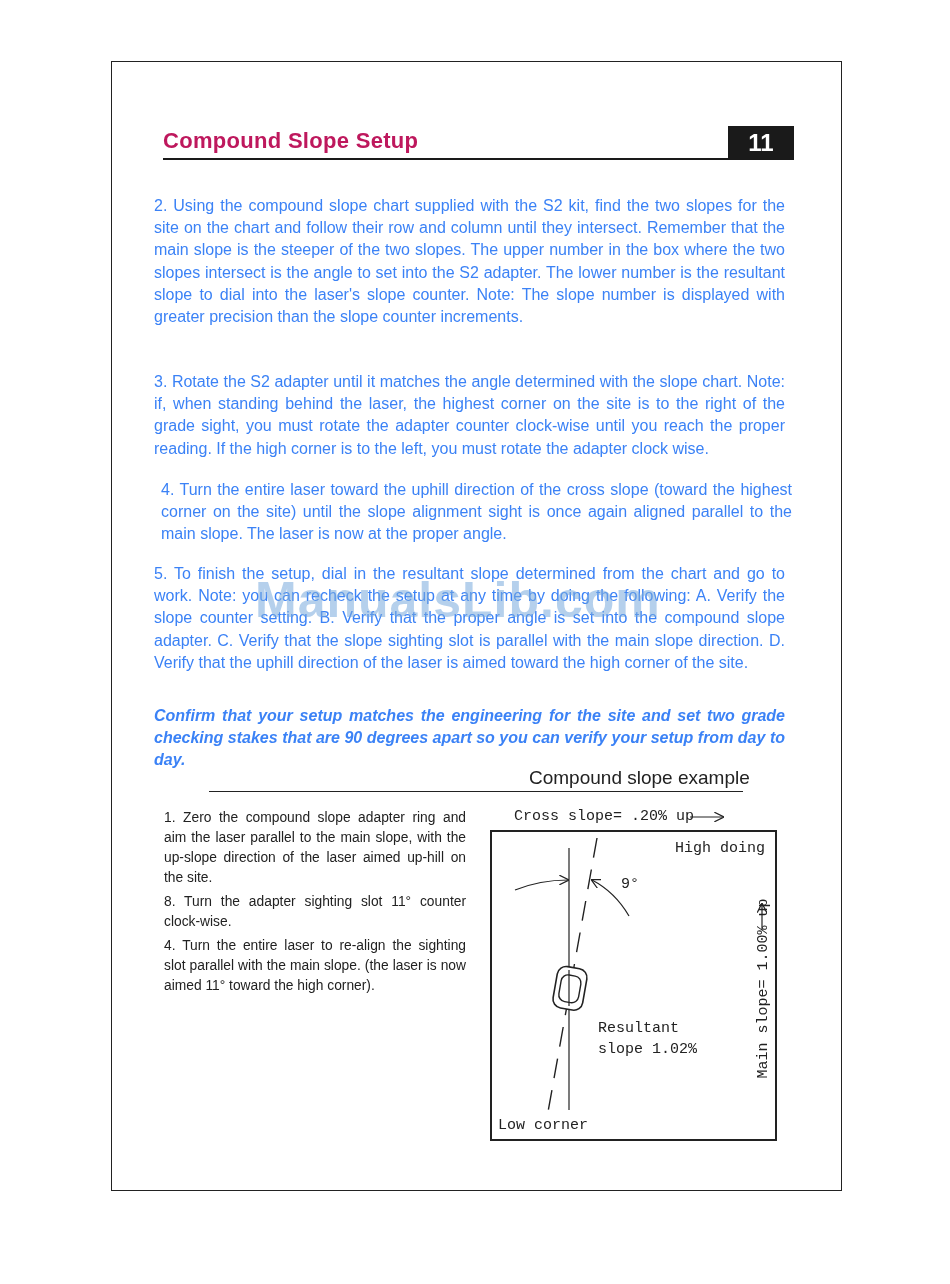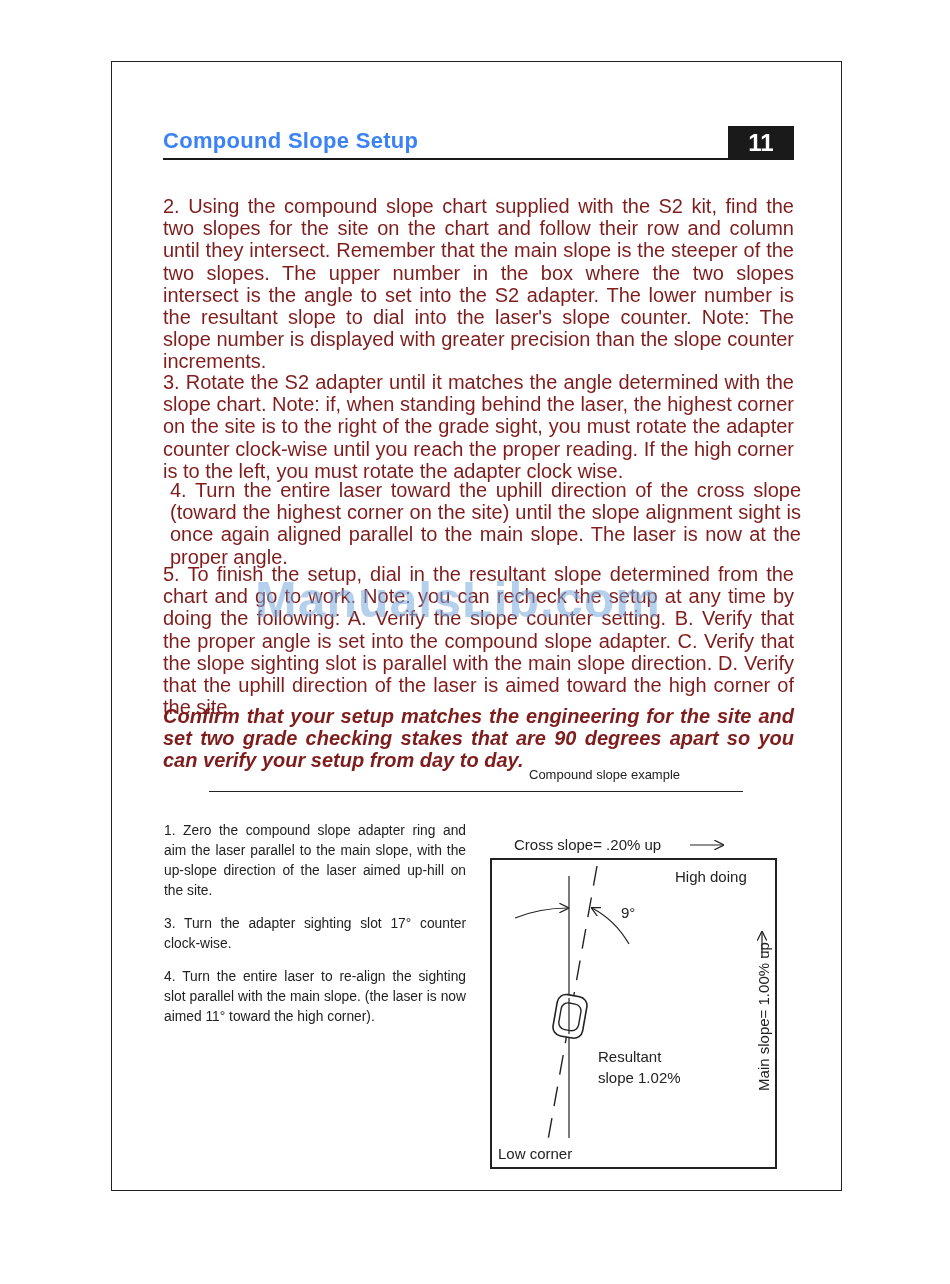--- a/index.html
+++ b/index.html
@@ -2,47 +2,47 @@
 <html><head>
 <meta charset="utf-8">
 <style>
   html, body { margin: 0; padding: 0; background: #ffffff; }
   body { width: 950px; height: 1284px; position: relative; overflow: hidden;
          font-family: "Liberation Sans", sans-serif; color: #1a1a1a; }
   .page-border { position: absolute; left: 111px; top: 61px; width: 731px; height: 1130px;
                  border: 1px solid #222; box-sizing: border-box; }
   .header { position: absolute; left: 163px; top: 126px; width: 631px; height: 34px; }
   .title { position: absolute; left: 0; top: 2px; font-weight: bold; font-size: 22px;
-           letter-spacing: 0.3px; color: #3b82f6; }
+           letter-spacing: 0.3px; color: #be185d; }
   .page-num { position: absolute; right: 0; top: 0; width: 66px; height: 34px; background: #1a1a1a;
               color: #fff; font-weight: bold; font-size: 24px; text-align: center; line-height: 34px; }
   .header-rule { position: absolute; left: 0; top: 32px; width: 631px; height: 2px; background: #1a1a1a; }
 
-  .body-text { position: absolute; left: 163px; width: 631px; font-size: 20px; line-height: 22.2px;
-               text-align: justify; color: #7f1d1d; }
+  .body-text { position: absolute; left: 154px; width: 631px; font-size: 16px; line-height: 22.2px;
+               text-align: justify; color: #3b82f6; }
   .body-text p { margin: 0; }
   #p2 { top: 195px; }
   #p3 { top: 359px; margin-top: 12px; }
   #p4 { top: 479px; margin-left: 7px; }
   #p5 { top: 563px; }
   #pconfirm { top: 705px; font-weight: bold; font-style: italic; }
 
   .watermark { position: absolute; left: 255px; top: 556px; font-size: 50px; font-weight: bold;
                color: rgba(120,170,220,0.55); letter-spacing: 1px; pointer-events: none; margin-top: 15px; }
 
-  .example-title { position: absolute; left: 529px; top: 767px; font-size: 13px; color: #222; }
+  .example-title { position: absolute; left: 529px; top: 767px; font-size: 19px; color: #222; }
   .example-rule { position: absolute; left: 209px; top: 791px; width: 534px; height: 1px; background: #222; }
 
   .steps { position: absolute; left: 164px; top: 808px; width: 302px; font-size: 13.8px; line-height: 20px;
            text-align: justify; color: #222; }
-  .steps p { margin: 13px 0 4px 0; }
+  .steps p { margin: 0 0 4px 0; }
   .mini-box { display: inline-block; border: 1px solid #222; font-size: 10px; line-height: 11px;
               text-align: center; padding: 1px 2px; vertical-align: top; margin-left: 6px; margin-top: 4px; }
 
-  .diagram { position: absolute; left: 480px; top: 828px; width: 320px; height: 350px; }
+  .diagram { position: absolute; left: 480px; top: 800px; width: 320px; height: 350px; font-family: Liberation Mono, monospace; }
   .diagram svg { position: absolute; left: 0; top: 0; }
   .dlabel { position: absolute; font-size: 15px; color: #222; white-space: nowrap; }
   #cross-label { left: 34px; top: 8px; }
   #high-label { left: 195px; top: 40px; }
   #angle-label { left: 141px; top: 76px; }
   #result-label { left: 118px; top: 218px; line-height: 21px; }
   #low-label { left: 18px; top: 317px; }
   #main-label { left: 178px; top: 180px; transform: rotate(-90deg); transform-origin: center center; width: 210px; text-align: center; }
 </style>
 </head>
@@ -72,21 +72,21 @@
     <p>Confirm that your setup matches the engineering for the site and set two grade checking stakes that are 90 degrees apart so you can verify your setup from day to day.</p>
   </div>
 
 <div class="watermark">ManualsLib.com</div>
 
 <div class="example-title">Compound slope example</div>
 <div class="example-rule"></div>
 
 <div class="steps">
   <p>1. Zero the compound slope adapter ring and aim the laser parallel to the main slope, with the up-slope direction of the laser aimed up-hill on the site.</p>
-  <p>3. Turn the adapter sighting slot 17° counter clock-wise.</p>
+  <p>8. Turn the adapter sighting slot 11° counter clock-wise.</p>
   <p>4. Turn the entire laser to re-align the sighting slot parallel with the main slope. (the laser is now aimed 11° toward the high corner).</p>
 </div>
 
 <div class="diagram">
   <svg width="320" height="350" viewBox="0 0 320 350">
     <defs>
       <marker id="arr" viewBox="0 0 10 10" refX="9" refY="5" markerWidth="8" markerHeight="8" orient="auto">
         <path d="M0,0 L10,5 L0,10" fill="none" stroke="#222" stroke-width="1.3"></path>
       </marker>
     </defs>

